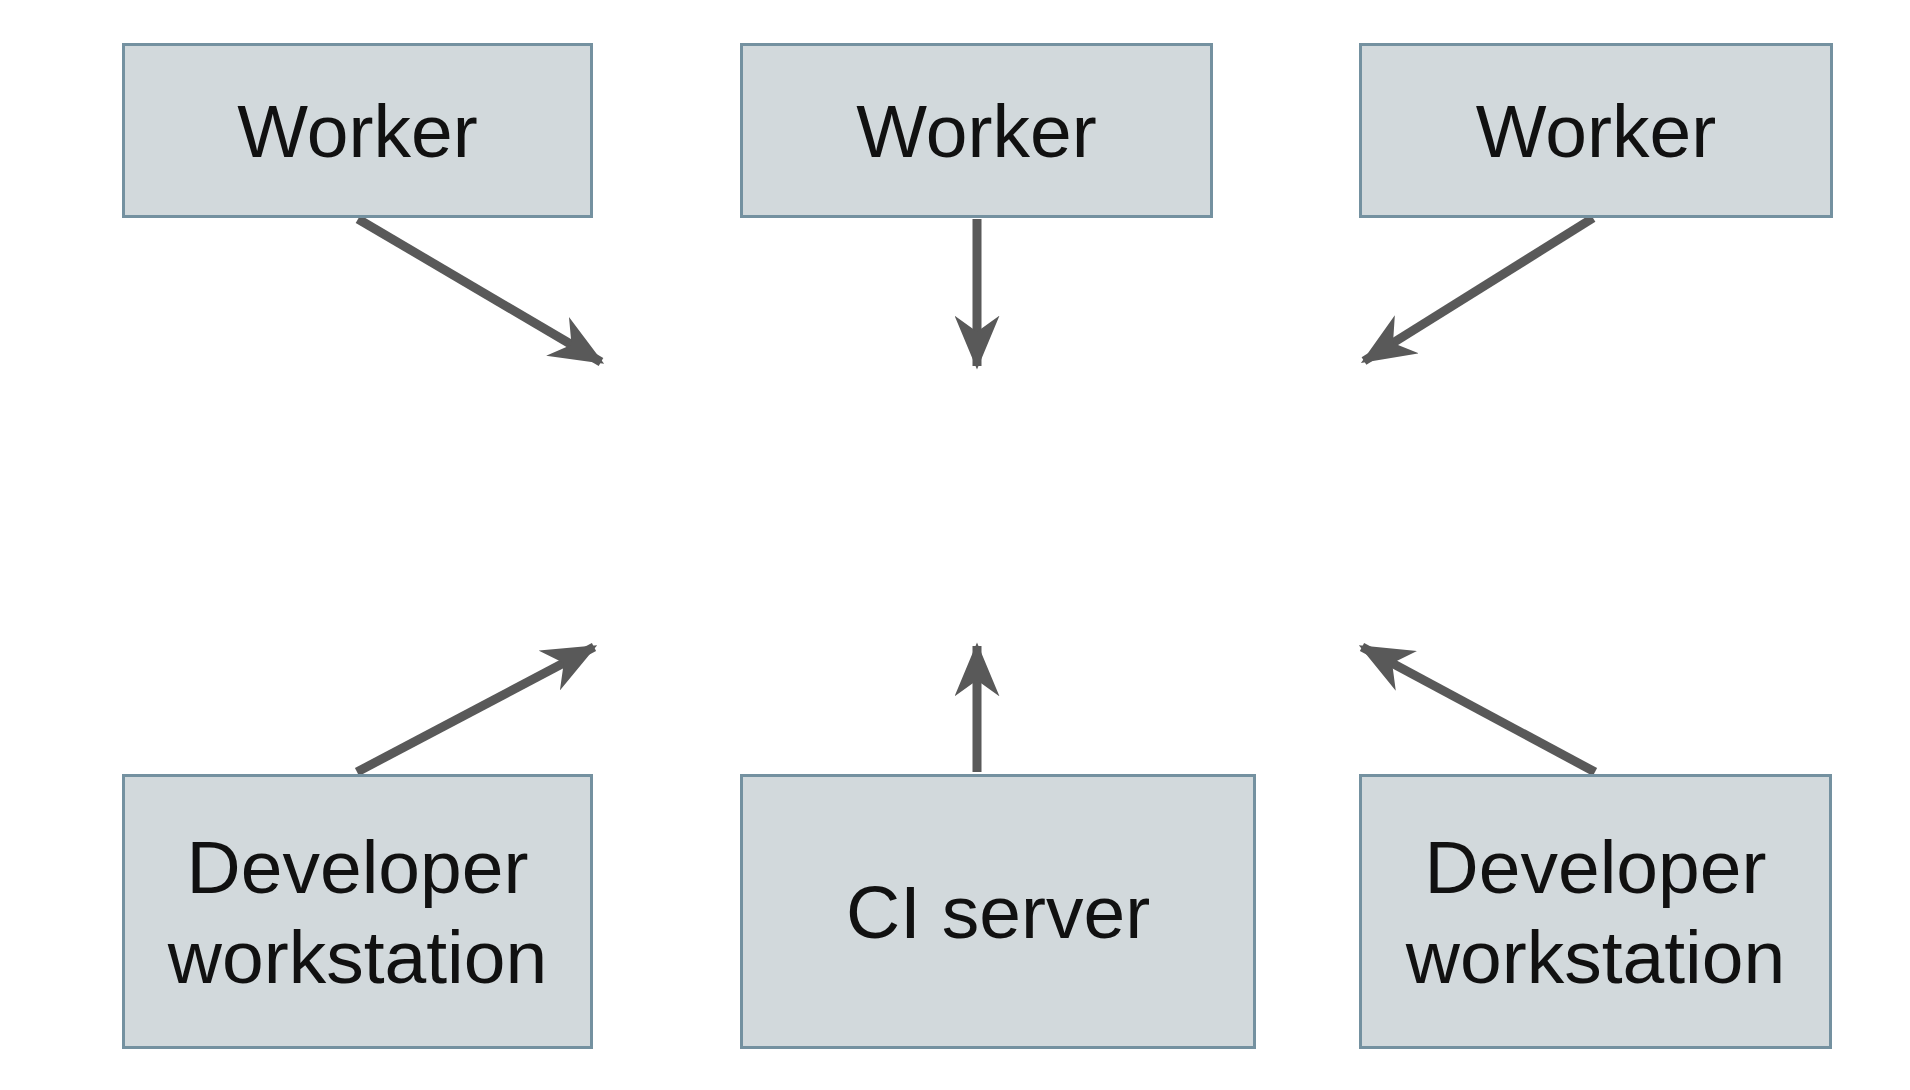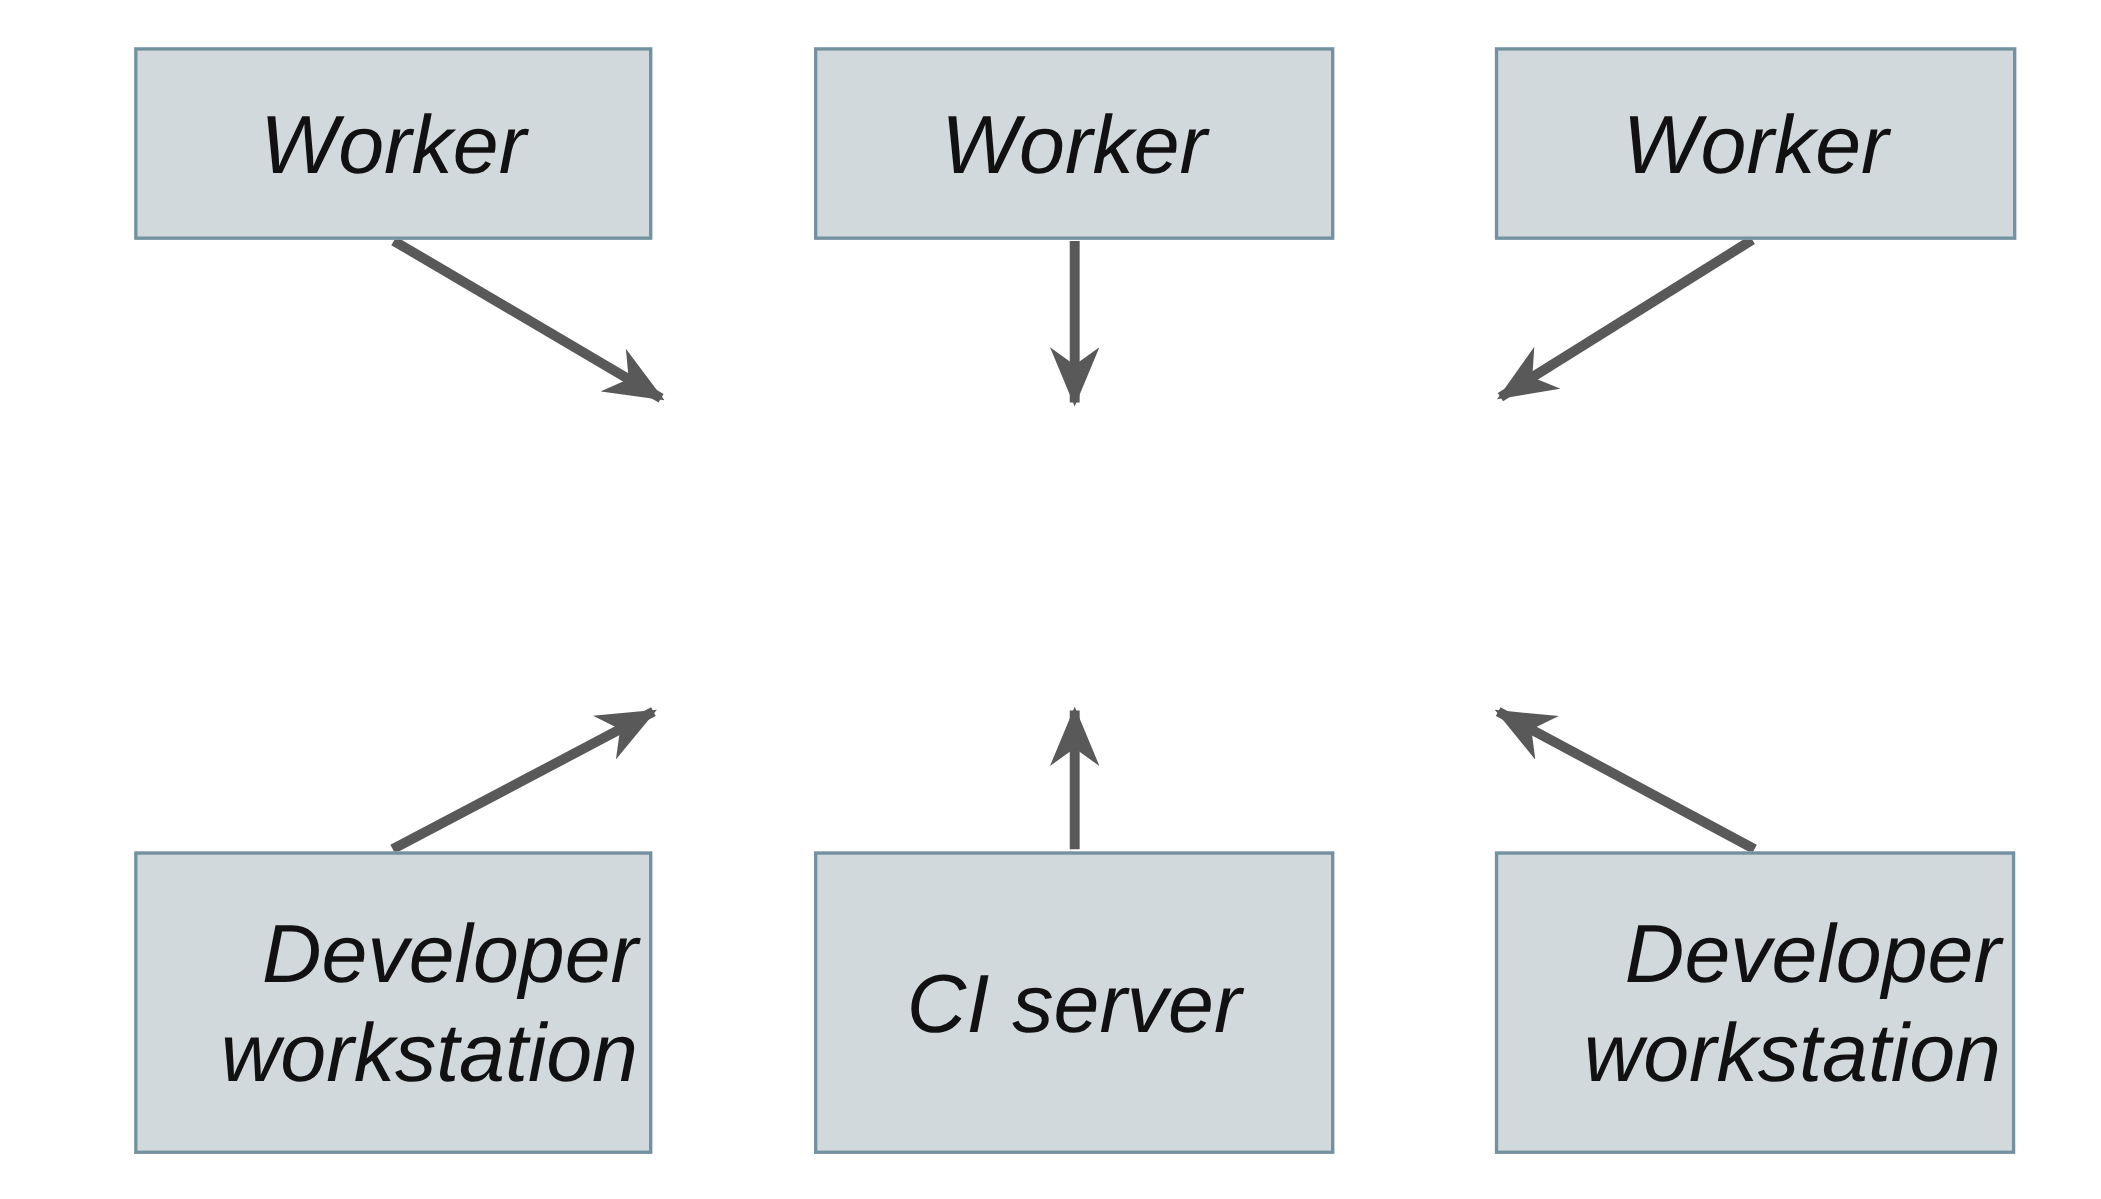--- a/index.html
+++ b/index.html
@@ -29,33 +29,32 @@
     fill: var(--arrow, #595959);
   }
   .node {
     position: absolute;
     box-sizing: border-box;
     background: var(--node-fill, #d2d9dc);
     border: 3px solid var(--node-border, #7491a0);
     display: flex;
     align-items: center;
     justify-content: center;
-    text-align: right;
+    text-align: center;
     color: var(--text, #111111);
     font-size: 75px;
     line-height: 1.2;
     padding: 0 10px;
-    font-style: italic;
   }
   .node-worker-top-left        { left: 122px;  top: 43px;  width: 471px; height: 175px; }
   .node-worker-top-center      { left: 740px;  top: 43px;  width: 473px; height: 175px; }
   .node-worker-top-right       { left: 1359px; top: 43px;  width: 474px; height: 175px; }
   .node-build-master           { left: 591px;  top: 368px; width: 769px; height: 275px; }
   .node-dev-ws-left            { left: 122px;  top: 774px; width: 471px; height: 275px; }
-  .node-ci-server              { left: 740px;  top: 774px; width: 473px; height: 275px; }
+  .node-ci-server              { left: 740px;  top: 774px; width: 516px; height: 275px; }
   .node-dev-ws-right           { left: 1359px; top: 774px; width: 473px; height: 275px; }
 </style>
 </head>
 <body>
 
 <div class="stage">
 
   <svg class="edges-layer" viewBox="0 0 1910 1090" xmlns="http://www.w3.org/2000/svg">
     <defs>
       <marker id="arrowhead" markerUnits="strokeWidth" markerWidth="6" markerHeight="5" viewBox="0 0 6 5" refX="5.6" refY="2.5" orient="auto">

